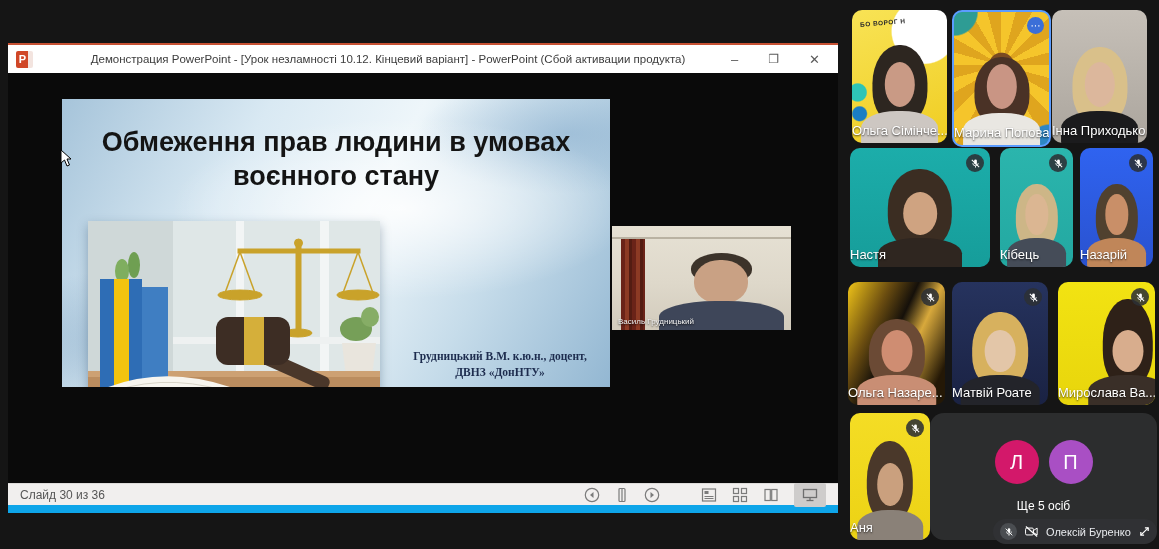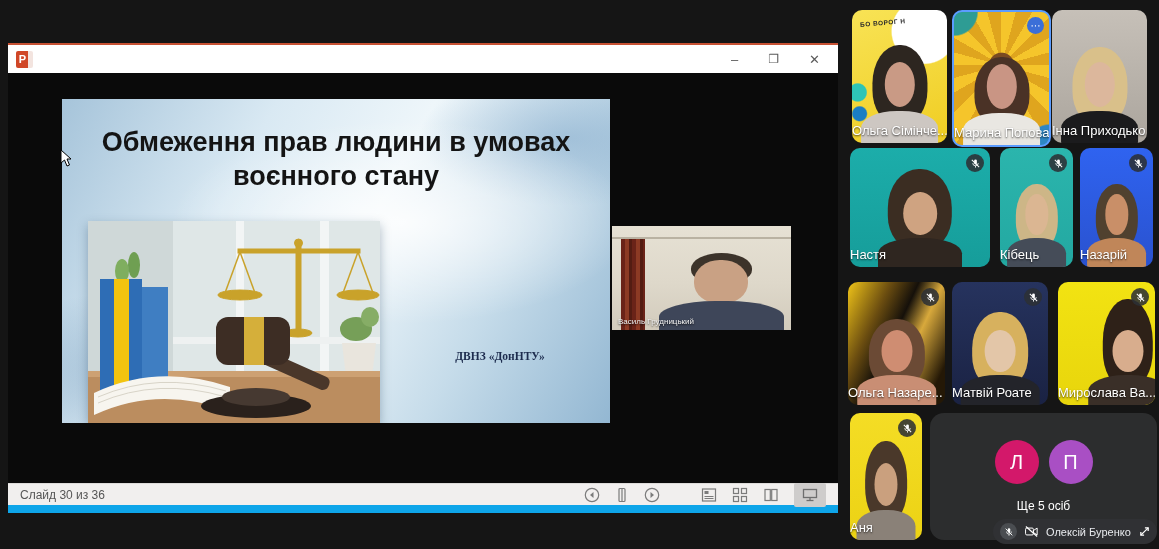--- a/index.html
+++ b/index.html
@@ -14,21 +14,21 @@
     justify-content:center;flex:0 0 auto;}
   .ppt-icon span{margin-right:4px;}
   .title-text{position:absolute;left:40px;right:110px;text-align:center;font-size:11.5px;color:#3c3c3c;
     white-space:nowrap;overflow:hidden;}
   .win-controls{margin-left:auto;display:flex;align-items:center;gap:30px;padding-right:10px;z-index:2;}
   .win-btn{color:#5a5a5a;font-size:13px;line-height:13px;cursor:default;}
   .max-btn{font-size:12px;}
 
   .slide-area{position:absolute;left:0;right:0;top:30px;height:410px;background:#0a0a0a;overflow:hidden;}
 
-  .slide{position:absolute;left:54px;top:24px;width:548px;height:324px;overflow:hidden;
+  .slide{position:absolute;left:54px;top:24px;width:548px;height:288px;overflow:hidden;
     background:
       radial-gradient(ellipse 60% 45% at 62% 38%,rgba(255,255,255,.85),rgba(255,255,255,0) 70%),
       radial-gradient(ellipse 50% 40% at 15% 85%,rgba(110,150,185,.45),rgba(110,150,185,0) 65%),
       radial-gradient(ellipse 45% 35% at 92% 12%,rgba(125,165,200,.5),rgba(125,165,200,0) 60%),
       linear-gradient(118deg,#a6c4da 0%,#d9e9f3 30%,#eef6fa 52%,#c6dcea 74%,#93b7d2 100%);}
   .slide-title{margin:26px 20px 0;text-align:center;font-size:27px;line-height:34px;font-weight:bold;
     color:#141414;}
   .slide-photo{position:absolute;left:26px;top:122px;width:292px;height:202px;
     box-shadow:0 4px 10px rgba(30,60,90,.35);}
   .slide-photo svg{display:block;}
@@ -128,20 +128,21 @@
   .expand{margin-left:auto;display:flex;}
 </style>
 </head>
 <body>
 
 <div class="ppt-window">
   <div class="title-bar">
     <div class="ppt-icon">
         <span>P</span>
       </div>
+    <div class="title-text">Демонстрация PowerPoint - [Урок незламності 10.12. Кінцевий варіант] - PowerPoint (Сбой активации продукта)</div>
     <div class="win-controls">
       <span class="win-btn">–</span>
       <span class="win-btn max-btn">❐</span>
       <span class="win-btn">✕</span>
     </div>
   </div>
 
   <div class="slide-area">
     <div class="slide">
       <div class="slide-title">Обмеження прав людини в умовах воєнного стану</div>
@@ -186,20 +187,21 @@
 
           <ellipse cx="168" cy="185" rx="55" ry="12" fill="#2a211c"></ellipse>
           <rect x="176" y="128" width="74" height="14" rx="6" fill="#4a372a" transform="rotate(24 176 128)"></rect>
           <rect x="128" y="96" width="74" height="48" rx="12" fill="#3d2d24"></rect>
           <rect x="156" y="96" width="20" height="48" fill="#d5af3a"></rect>
           <ellipse cx="168" cy="176" rx="34" ry="9" fill="#463931"></ellipse>
         </svg>
       </div>
 
       <div class="slide-credit">
+        <span class="credit-line">Грудницький В.М. к.ю.н., доцент,</span>
         <span class="credit-line">ДВНЗ «ДонНТУ»</span>
       </div>
     </div>
 
     <div class="cursor">
       <svg width="12" height="18" viewBox="0 0 12 18">
         <polygon points="1,1 1,14 4.5,11 7,17 9.5,16 7,10 11,10" fill="#fff" stroke="#000" stroke-width="1"></polygon>
       </svg>
     </div>
 
@@ -395,21 +397,21 @@
     <svg width="11" height="11" viewBox="0 0 24 24">
         <path d="M12 3a3 3 0 0 1 3 3v5a3 3 0 0 1-6 0V6a3 3 0 0 1 3-3z" fill="#fff"></path>
         <path d="M6 11a6 6 0 0 0 12 0" stroke="#fff" fill="none" stroke-width="1.8"></path>
         <line x1="12" y1="17" x2="12" y2="21" stroke="#fff" stroke-width="1.8"></line>
         <line x1="4" y1="4" x2="20" y2="20" stroke="#fff" stroke-width="2.2"></line>
       </svg>
   </span>
   <span class="nm">Мирослава Ва...</span>
 </div>
 
-<div class="tile t10" style="left:850px;top:413px;width:72px;height:127px;text-align:center;">
+<div class="tile t10" style="left:850px;top:413px;width:80px;height:127px;text-align:center;">
   <div class="person">
       <div class="hair"></div>
       <div class="face"></div>
       <div class="torso"></div>
     </div>
   <span class="mic">
     <svg width="11" height="11" viewBox="0 0 24 24">
         <path d="M12 3a3 3 0 0 1 3 3v5a3 3 0 0 1-6 0V6a3 3 0 0 1 3-3z" fill="#fff"></path>
         <path d="M6 11a6 6 0 0 0 12 0" stroke="#fff" fill="none" stroke-width="1.8"></path>
         <line x1="12" y1="17" x2="12" y2="21" stroke="#fff" stroke-width="1.8"></line>

